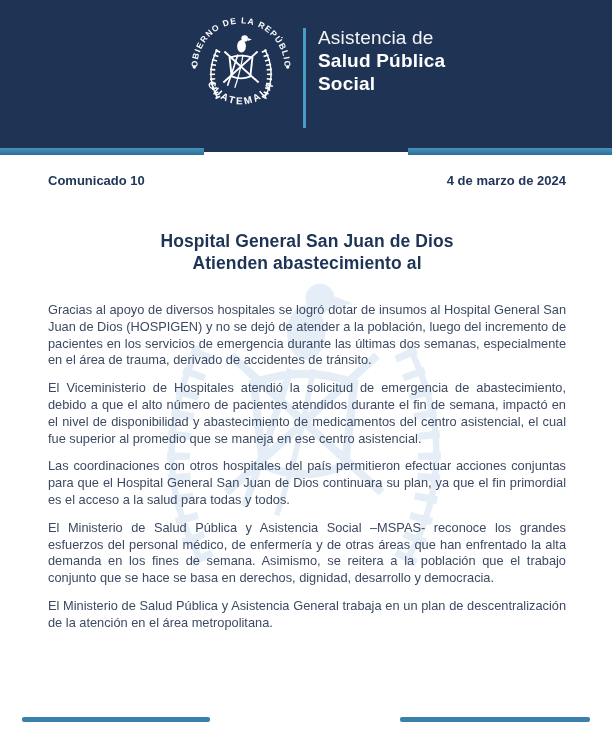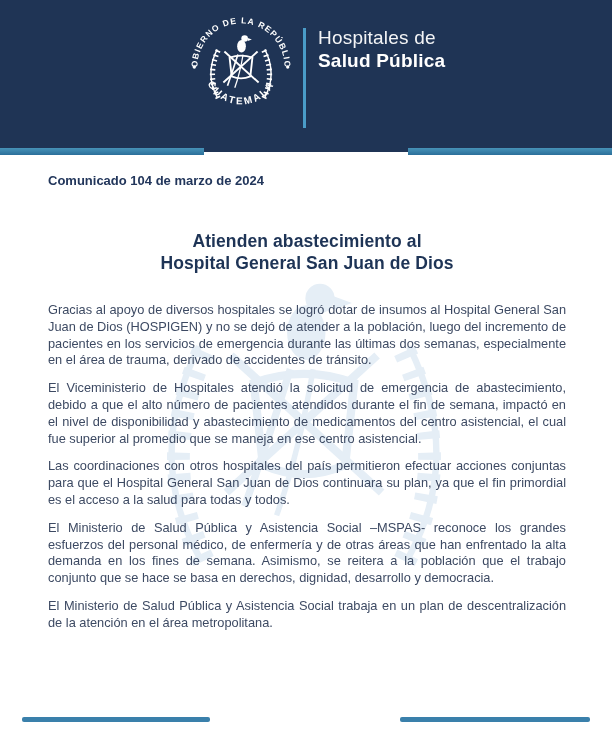--- a/index.html
+++ b/index.html
@@ -52,21 +52,21 @@
     width: 484px; height: 484px;
     pointer-events: none;
   }
 
   
   .content {
     position: absolute; left: 48px; top: 173px;
     width: 518px;
   }
   .meta-row {
-    display: flex; justify-content: flex-start;
+    display: flex; justify-content: space-between;
     font-size: 13px; font-weight: 700; color: #22365b;
   }
   .doc-title {
     margin-top: 42px;
     text-align: center;
     font-size: 17.5px; font-weight: 700; color: #1e3456;
     line-height: 22px;
     letter-spacing: .1px;
   }
   .body-text { margin-top: 28px; }
@@ -124,22 +124,23 @@
         <path d="M 55,41 Q 52,59 47,73" stroke="#ffffff" stroke-width="1.2" fill="none"></path>
         <ellipse cx="53.5" cy="33" rx="4.2" ry="6" fill="#ffffff"></ellipse>
         <circle cx="56.5" cy="25.5" r="3.2" fill="#ffffff"></circle>
         <path d="M 59.5,25 L 63.5,26.5 L 59.5,28 Z" fill="#ffffff"></path>
       </g>
     </svg>
 
     <div class="header-divider"></div>
 
     <div class="ministry">
-      <div class="light">Hospitales de</div>
+      <div class="light">Asistencia de</div>
       <div class="bold">Salud Pública</div>
+      <div class="bold">Social</div>
     </div>
   </div>
 
   <div class="accent-strip left"></div>
   <div class="accent-strip right"></div>
   <div class="header-mid-ext"></div>
 
   <svg class="watermark" viewBox="0 0 106 106" xmlns="http://www.w3.org/2000/svg">
     <g stroke="#e5eef6" fill="none">
       <path d="M 30,82 Q 18,60 30,36" stroke-width="1.4"></path>
@@ -159,29 +160,29 @@
     </g>
   </svg>
 
   <div class="content">
     <div class="meta-row">
       <span>Comunicado 10</span>
       <span>4 de marzo de 2024</span>
     </div>
 
     <div class="doc-title">
+      <div>Hospital General San Juan de Dios</div>
       <div>Atienden abastecimiento al</div>
-      <div>Hospital General San Juan de Dios</div>
     </div>
 
     <div class="body-text">
       <p>Gracias al apoyo de diversos hospitales se logró dotar de insumos al Hospital General San Juan de Dios (HOSPIGEN) y no se dejó de atender a la población, luego del incremento de pacientes en los servicios de emergencia durante las últimas dos semanas, especialmente en el área de trauma, derivado de accidentes de tránsito.</p>
       <p>El Viceministerio de Hospitales atendió la solicitud de emergencia de abastecimiento, debido a que el alto número de pacientes atendidos durante el fin de semana, impactó en el nivel de disponibilidad y abastecimiento de medicamentos del centro asistencial, el cual fue superior al promedio que se maneja en ese centro asistencial.</p>
       <p>Las coordinaciones con otros hospitales del país  permitieron efectuar acciones conjuntas para que el Hospital General San Juan de Dios  continuara su plan,  ya que el fin primordial es el acceso a la salud para todas y todos.</p>
       <p>El Ministerio de Salud Pública y Asistencia Social –MSPAS- reconoce los grandes esfuerzos del personal médico, de enfermería y de otras áreas que han enfrentado la alta demanda en los fines de semana. Asimismo, se reitera a la población que el trabajo conjunto que se hace se basa en derechos, dignidad, desarrollo y democracia.</p>
-      <p>El Ministerio de Salud Pública y Asistencia Social trabaja en un plan de descentralización de la atención en el área metropolitana.</p>
+      <p>El Ministerio de Salud Pública y Asistencia General trabaja en un plan de descentralización de la atención en el área metropolitana.</p>
     </div>
   </div>
 
   <div class="footer-line left"></div>
   <div class="footer-line right"></div>
 
 </div>
 
 </body></html>

